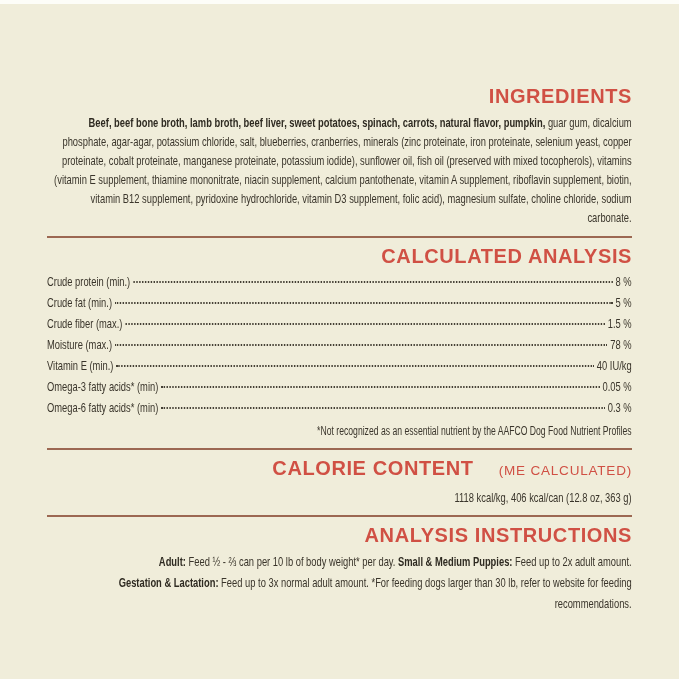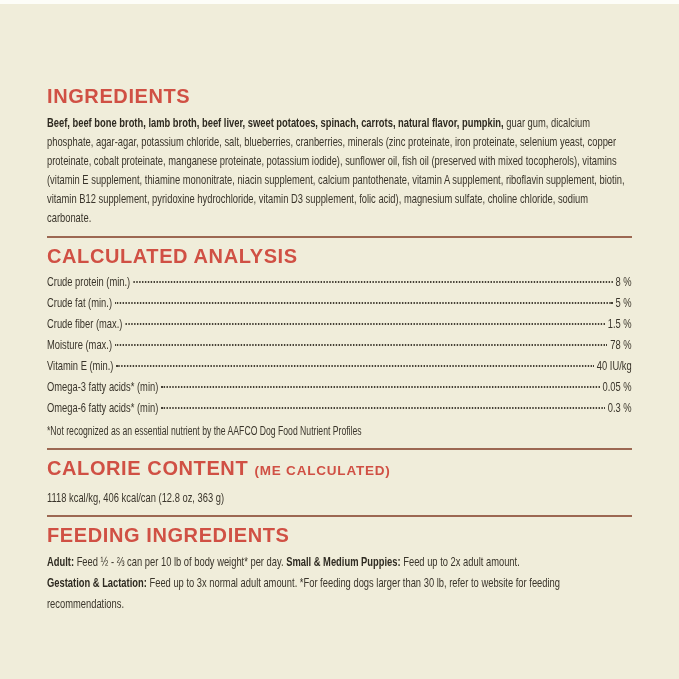--- a/index.html
+++ b/index.html
@@ -7,41 +7,43 @@
     body {
       font-family: "Liberation Sans", sans-serif;
       background: #ffffff;
     }
     .sheet {
       position: relative;
       width: 679px;
       height: 679px;
       background: #f0edda;
       overflow: hidden;
+      text-align: right;
     }
     .top-strip {
       height: 4px;
       background: #fdfdf8;
     }
     .content {
       padding: 82px 47px 0 47px;
     }
     h2.section-heading {
       color: #d05044;
       font-size: 20px;
       line-height: 20px;
       font-weight: bold;
       letter-spacing: 0.6px;
       white-space: nowrap;
     }
     .heading-suffix {
       font-size: 13.5px;
       letter-spacing: 0.8px;
-      font-weight: bold;
+      font-weight: normal;
       color: #d05044;
+      margin-left: 19px;
     }
     
     .condensed {
       width: 812px;
       transform: scaleX(0.72);
       transform-origin: 0 0;
       color: #3a352b;
     }
     .body-text {
       font-size: 13px;
@@ -150,21 +152,21 @@
 
     <section>
       <h2 class="section-heading"><span>CALORIE CONTENT</span>
 <span class="heading-suffix">(ME CALCULATED)</span></h2>
       <p class="condensed single-line mt-cal">1118 kcal/kg, 406 kcal/can (12.8 oz, 363 g)</p>
     </section>
 
     <div class="divider"></div>
 
     <section>
-      <h2 class="section-heading">FEEDING INGREDIENTS</h2>
+      <h2 class="section-heading">ANALYSIS INSTRUCTIONS</h2>
       <div class="condensed feeding-block mt-feed">
         <p class="feeding-para"><strong>Adult:</strong>
 <span>Feed ½ - ⅔ can per 10 lb of body weight* per day.</span>
 <strong>Small &amp; Medium Puppies:</strong>
 <span>Feed up to 2x adult amount.</span></p>
         <p class="feeding-para"><strong>Gestation &amp; Lactation:</strong>
 <span>Feed up to 3x normal adult amount. *For feeding dogs larger than 30 lb, refer to website for feeding recommendations.</span></p>
       </div>
     </section>
 

